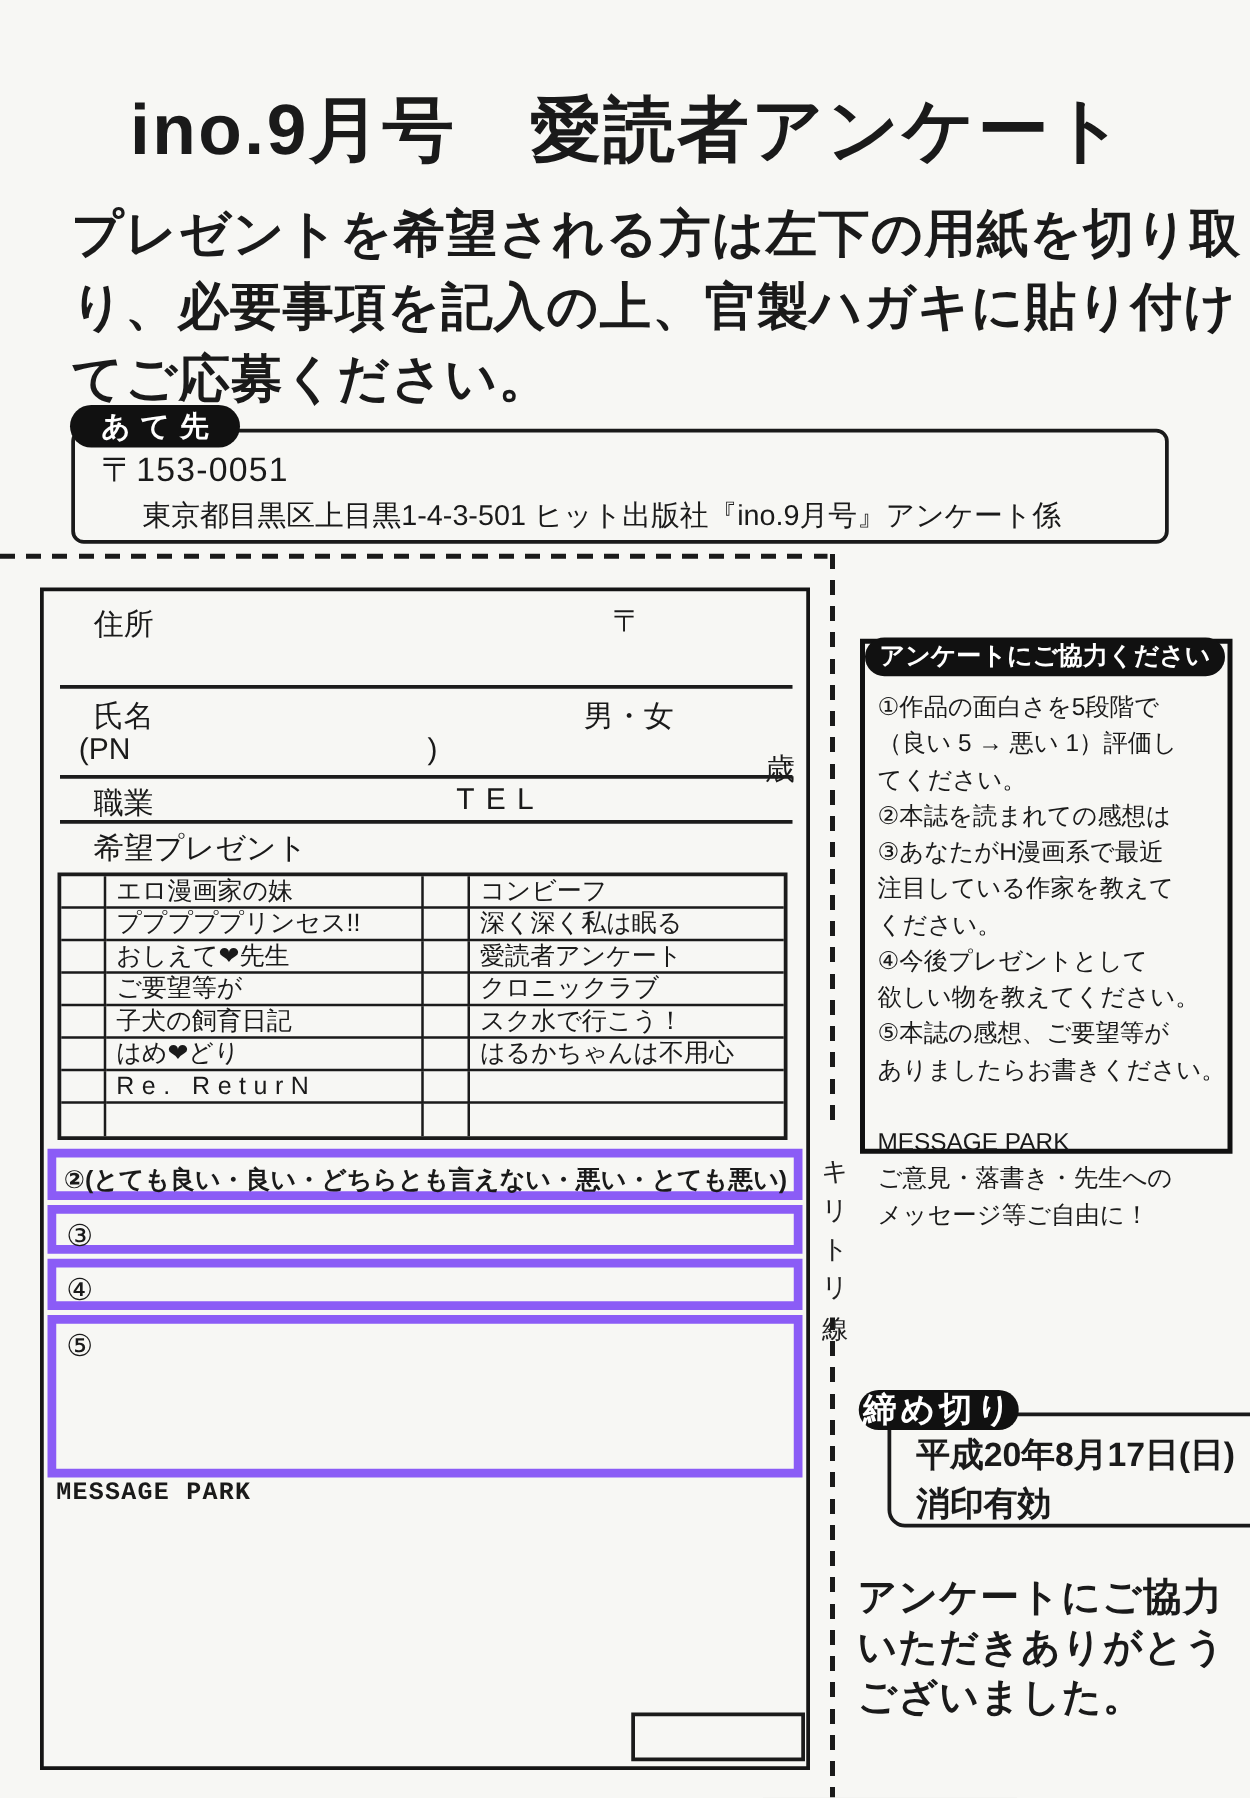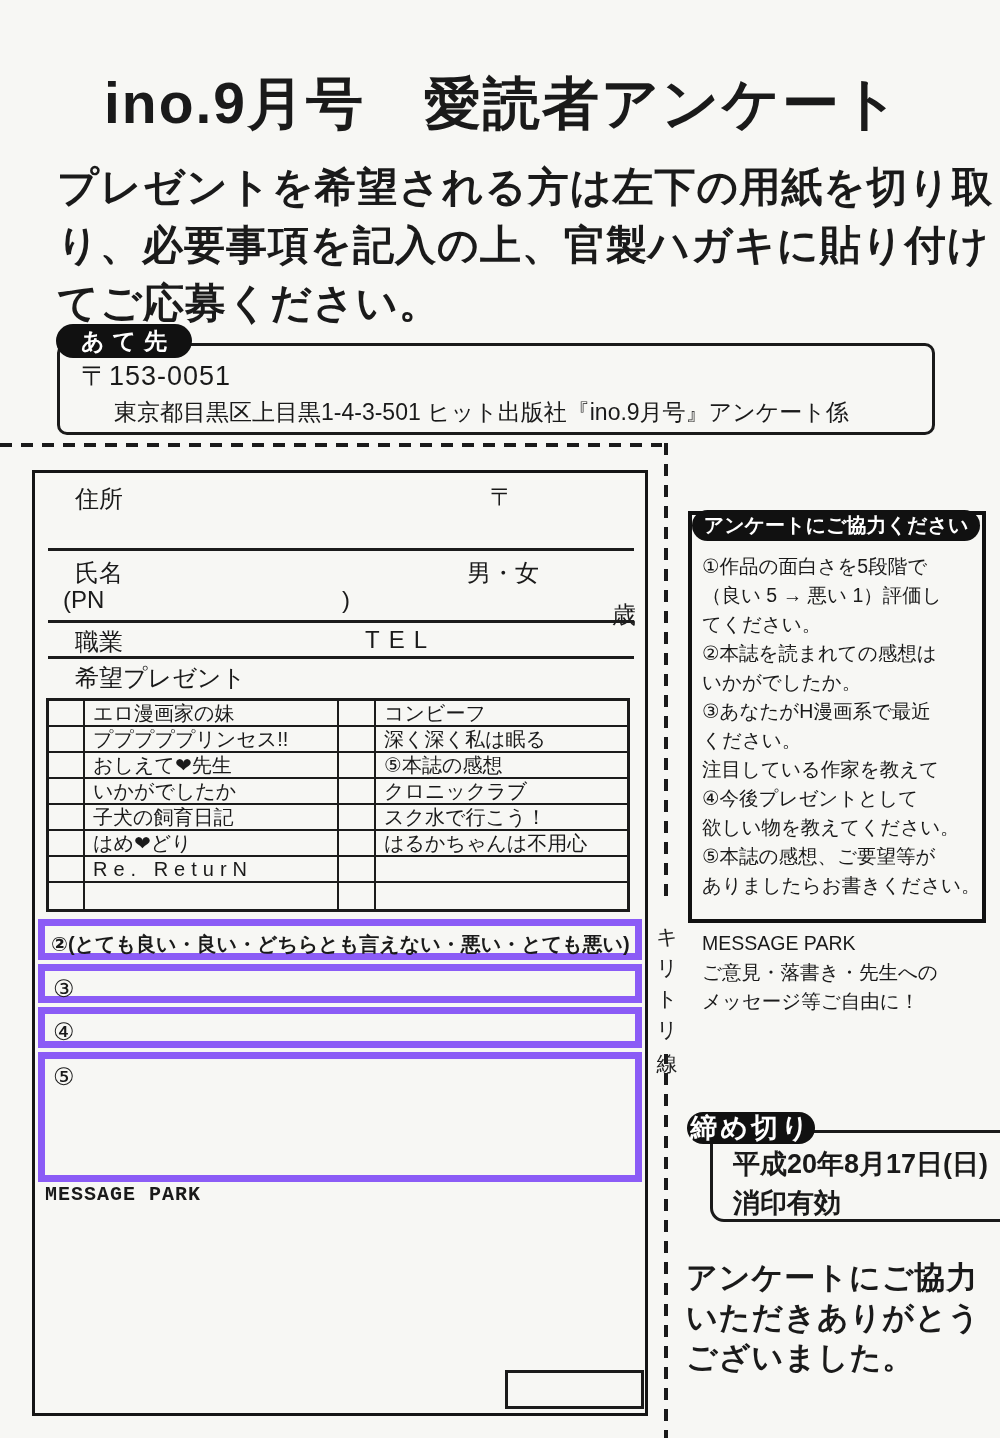--- a/index.html
+++ b/index.html
@@ -119,23 +119,23 @@
         <div class="pcell ptitle">エロ漫画家の妹</div>
         <div class="pcell cb"></div>
         <div class="pcell ptitle">コンビーフ</div>
         <div class="pcell cb"></div>
         <div class="pcell ptitle">プププププリンセス!!</div>
         <div class="pcell cb"></div>
         <div class="pcell ptitle">深く深く私は眠る</div>
         <div class="pcell cb"></div>
         <div class="pcell ptitle">おしえて❤先生</div>
         <div class="pcell cb"></div>
-        <div class="pcell ptitle">⑤本誌の感想</div>
-        <div class="pcell cb"></div>
-        <div class="pcell ptitle">いかがでしたか</div>
+        <div class="pcell ptitle">愛読者アンケート</div>
+        <div class="pcell cb"></div>
+        <div class="pcell ptitle">ご要望等が</div>
         <div class="pcell cb"></div>
         <div class="pcell ptitle">クロニックラブ</div>
         <div class="pcell cb"></div>
         <div class="pcell ptitle">子犬の飼育日記</div>
         <div class="pcell cb"></div>
         <div class="pcell ptitle">スク水で行こう！</div>
         <div class="pcell cb"></div>
         <div class="pcell ptitle">はめ❤どり</div>
         <div class="pcell cb"></div>
         <div class="pcell ptitle">はるかちゃんは不用心</div>
@@ -163,24 +163,23 @@
     <div class="abs mp-form">MESSAGE PARK</div>
     <div class="abs small-box"></div>
   </div>
 
   <div class="abs sidebar-label">アンケートにご協力ください</div>
   <div class="abs sidebar-box">
       <div class="sb-line">①作品の面白さを5段階で</div>
       <div class="sb-line">（良い 5 → 悪い 1）評価し</div>
       <div class="sb-line">てください。</div>
       <div class="sb-line">②本誌を読まれての感想は</div>
-      <div class="sb-line">いかがでしたか。</div>
       <div class="sb-line">③あなたがH漫画系で最近</div>
+      <div class="sb-line">注目している作家を教えて</div>
       <div class="sb-line">ください。</div>
-      <div class="sb-line">注目している作家を教えて</div>
       <div class="sb-line">④今後プレゼントとして</div>
       <div class="sb-line">欲しい物を教えてください。</div>
       <div class="sb-line">⑤本誌の感想、ご要望等が</div>
       <div class="sb-line">ありましたらお書きください。</div>
       <div class="sb-line"></div>
       <div class="sb-line">MESSAGE PARK</div>
       <div class="sb-line">ご意見・落書き・先生への</div>
       <div class="sb-line">メッセージ等ご自由に！</div>
     </div>
 

